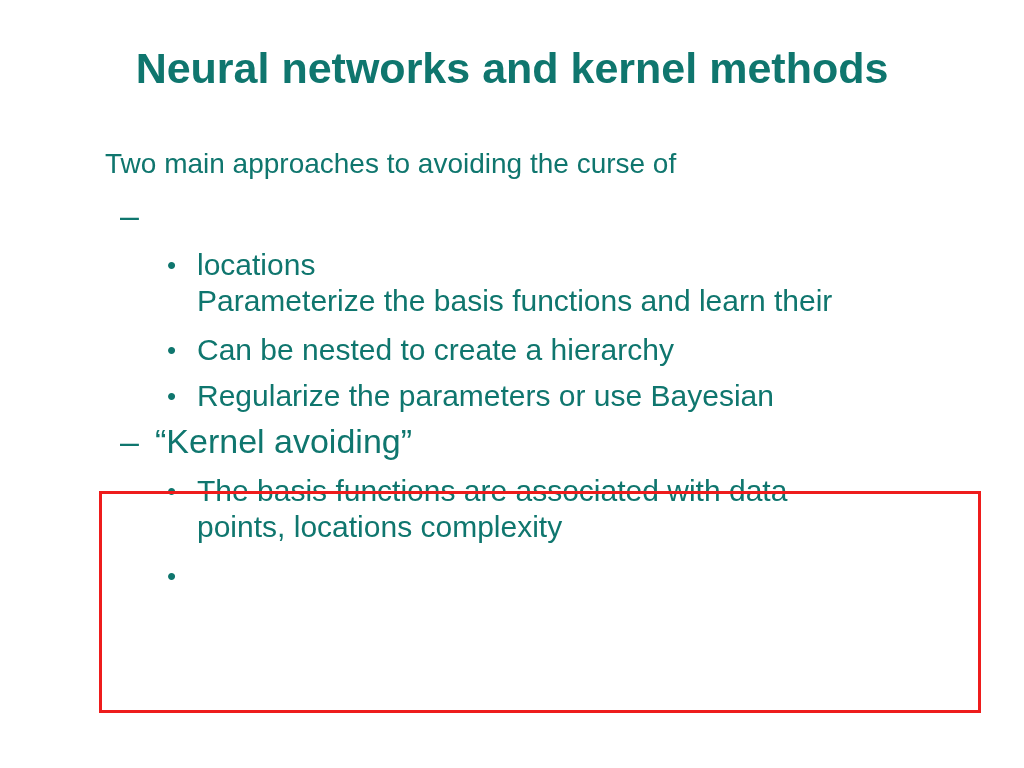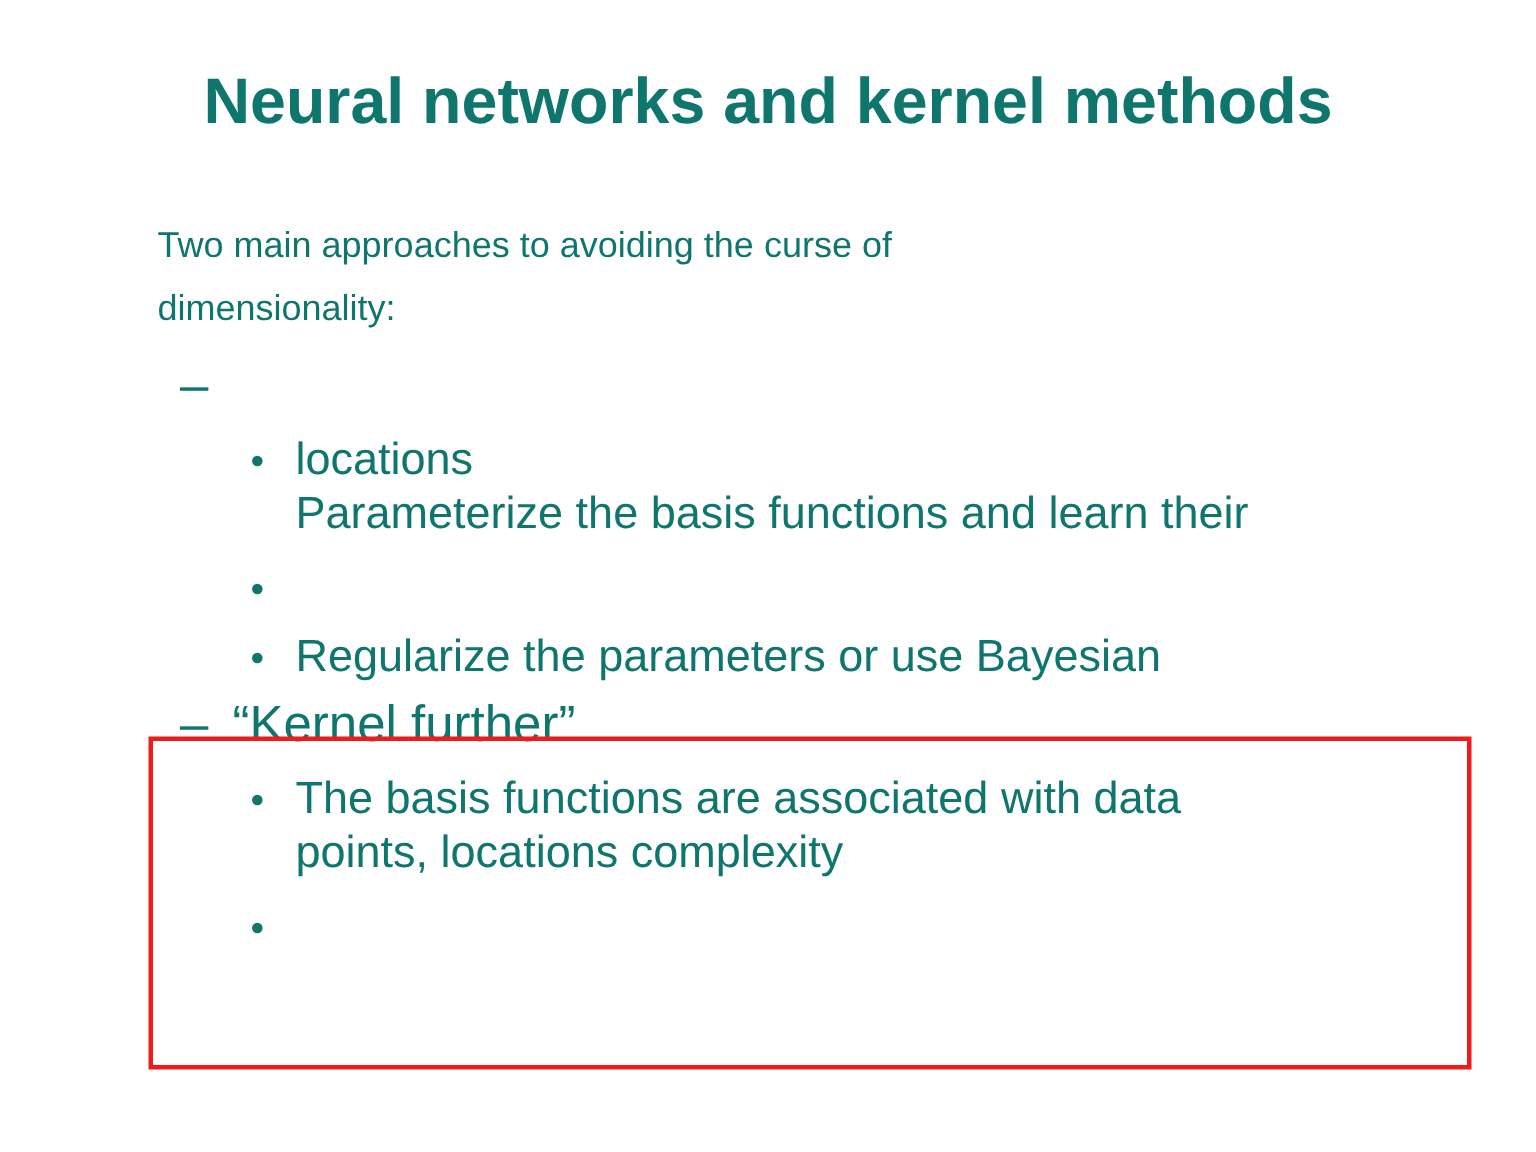--- a/index.html
+++ b/index.html
@@ -29,21 +29,21 @@
   }
   .body {
     position: absolute;
     left: 105px;
     top: 143px;
     width: 856px;
   }
   .line { display: block; white-space: nowrap; }
 
   .intro {
-    font-size: 24px;
+    font-size: 28px;
     line-height: 42px;
   }
   .heading-row {
     display: flex;
     align-items: flex-start;
     margin-left: 15px;
     font-size: 34px;
     line-height: 40px;
   }
   .heading-row .marker {
@@ -86,49 +86,51 @@
 <body>
 
 <div class="slide">
 
   <div class="title">Neural networks and kernel methods</div>
 
   <div class="body">
 
     <div class="intro">
       <span class="line">Two main approaches to avoiding the curse of</span>
-      <span class="line">dimensionality:</span>
     </div>
 
     <div class="heading-row h1">
       <span class="marker">–</span>
     </div>
 
     <div class="bullet-row b-a">
       <span class="marker">•</span>
       <span class="btext">
         <span class="line">locations</span>
         <span class="line">Parameterize the basis functions and learn their</span>
       </span>
     </div>
 
     <div class="bullet-row b-b">
       <span class="marker">•</span>
+      <span class="btext">
+        <span class="line">Can be nested to create a hierarchy</span>
+      </span>
     </div>
 
     <div class="bullet-row b-c">
       <span class="marker">•</span>
       <span class="btext">
         <span class="line">Regularize the parameters or use Bayesian</span>
       </span>
     </div>
 
     <div class="heading-row h2">
       <span class="marker">–</span>
-      <span class="htext">“Kernel further”</span>
+      <span class="htext">“Kernel avoiding”</span>
     </div>
 
     <div class="bullet-row b-d">
       <span class="marker">•</span>
       <span class="btext">
         <span class="line">The basis functions are associated with data</span>
         <span class="line">points, locations complexity</span>
       </span>
     </div>
 

